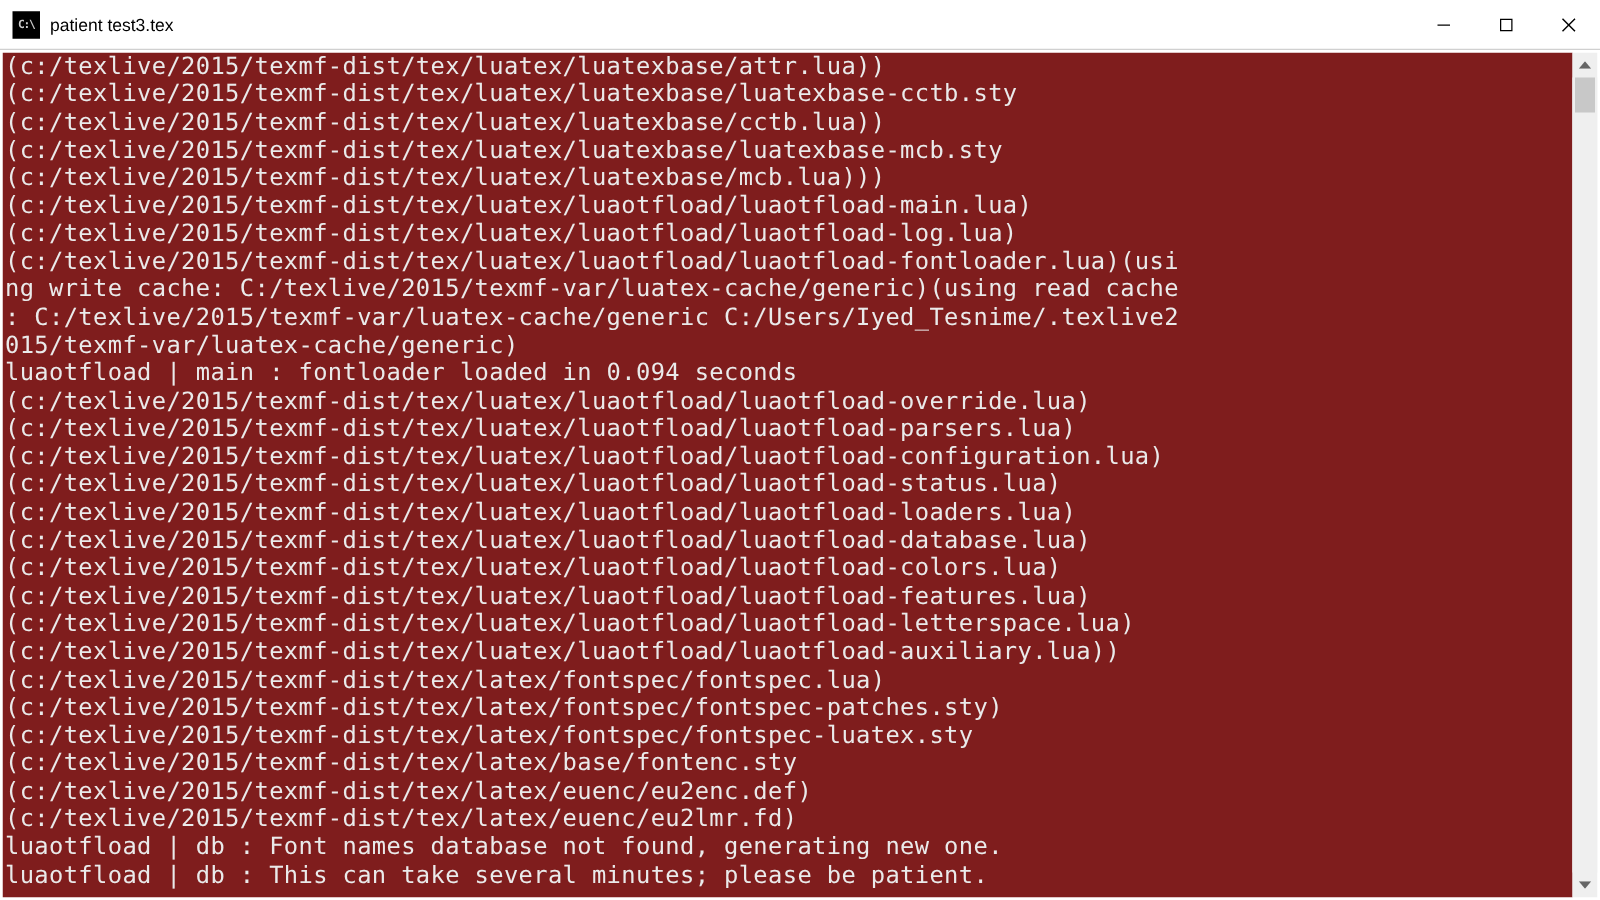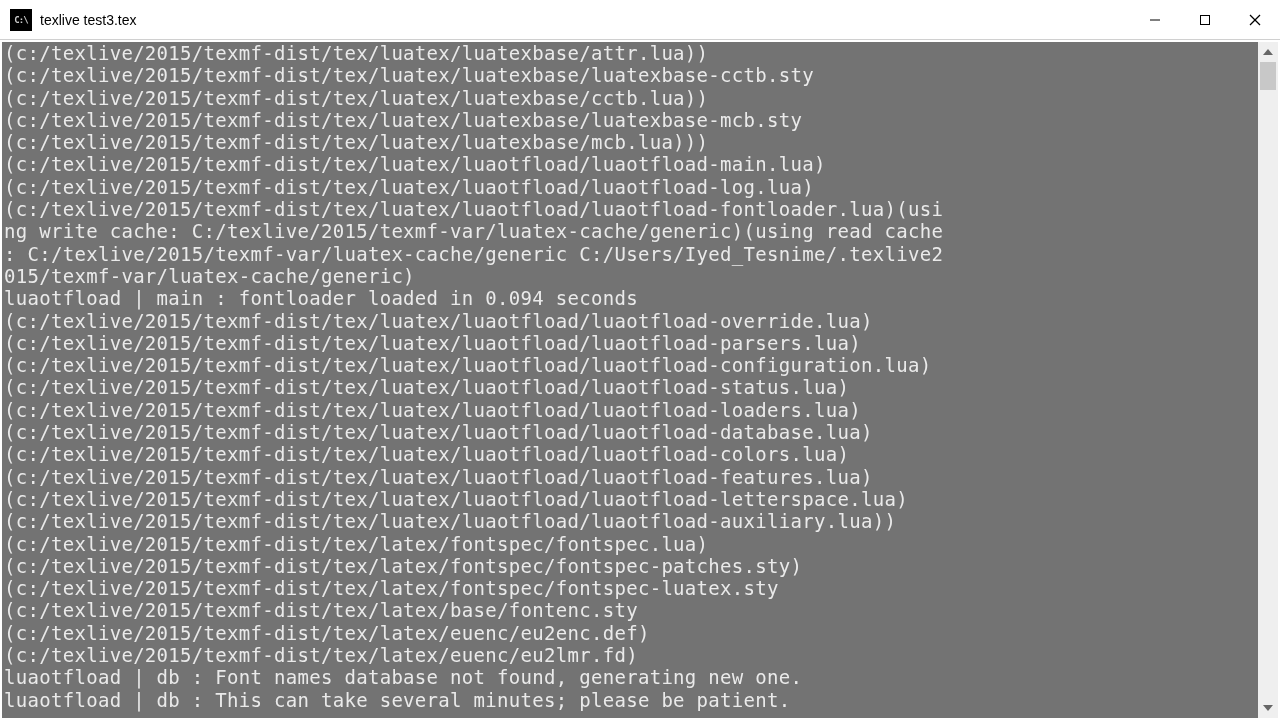--- a/index.html
+++ b/index.html
@@ -54,21 +54,21 @@
     }
     .title-btn svg { width: 12px; height: 12px; }
     .console-area {
       flex: 1;
       display: flex;
       overflow: hidden;
       border: 2px solid #fff;
     }
     .console {
       flex: 1;
-      background: #737373;
+      background: #7f1d1d;
       color: #eaeaea;
       font-family: Consolas, "Lucida Console", monospace;
       font-size: 19px;
       line-height: 22.3px;
       letter-spacing: 0.3px;
       white-space: pre;
       overflow: hidden;
       padding: 0 0 0 2px;
     }
     .scrollbar {
@@ -97,21 +97,21 @@
       right: 2px;
       height: 28px;
       background: #c8c8c8;
     }
   </style>
 </head>
 <body>
 
 <div class="titlebar">
   <span class="app-icon">C:\</span>
-  <span class="title-text">texlive  test3.tex</span>
+  <span class="title-text">patient  test3.tex</span>
   <div class="titlebar-spacer"></div>
   <div class="titlebar-controls">
     <div class="title-btn">
       <svg viewBox="0 0 12 12">
           <line x1="1" y1="6" x2="11" y2="6" stroke="#000" stroke-width="1"></line>
         </svg>
     </div>
     <div class="title-btn">
       <svg viewBox="0 0 12 12">
           <rect x="1.5" y="1.5" width="9" height="9" fill="none" stroke="#000" stroke-width="1"></rect>

